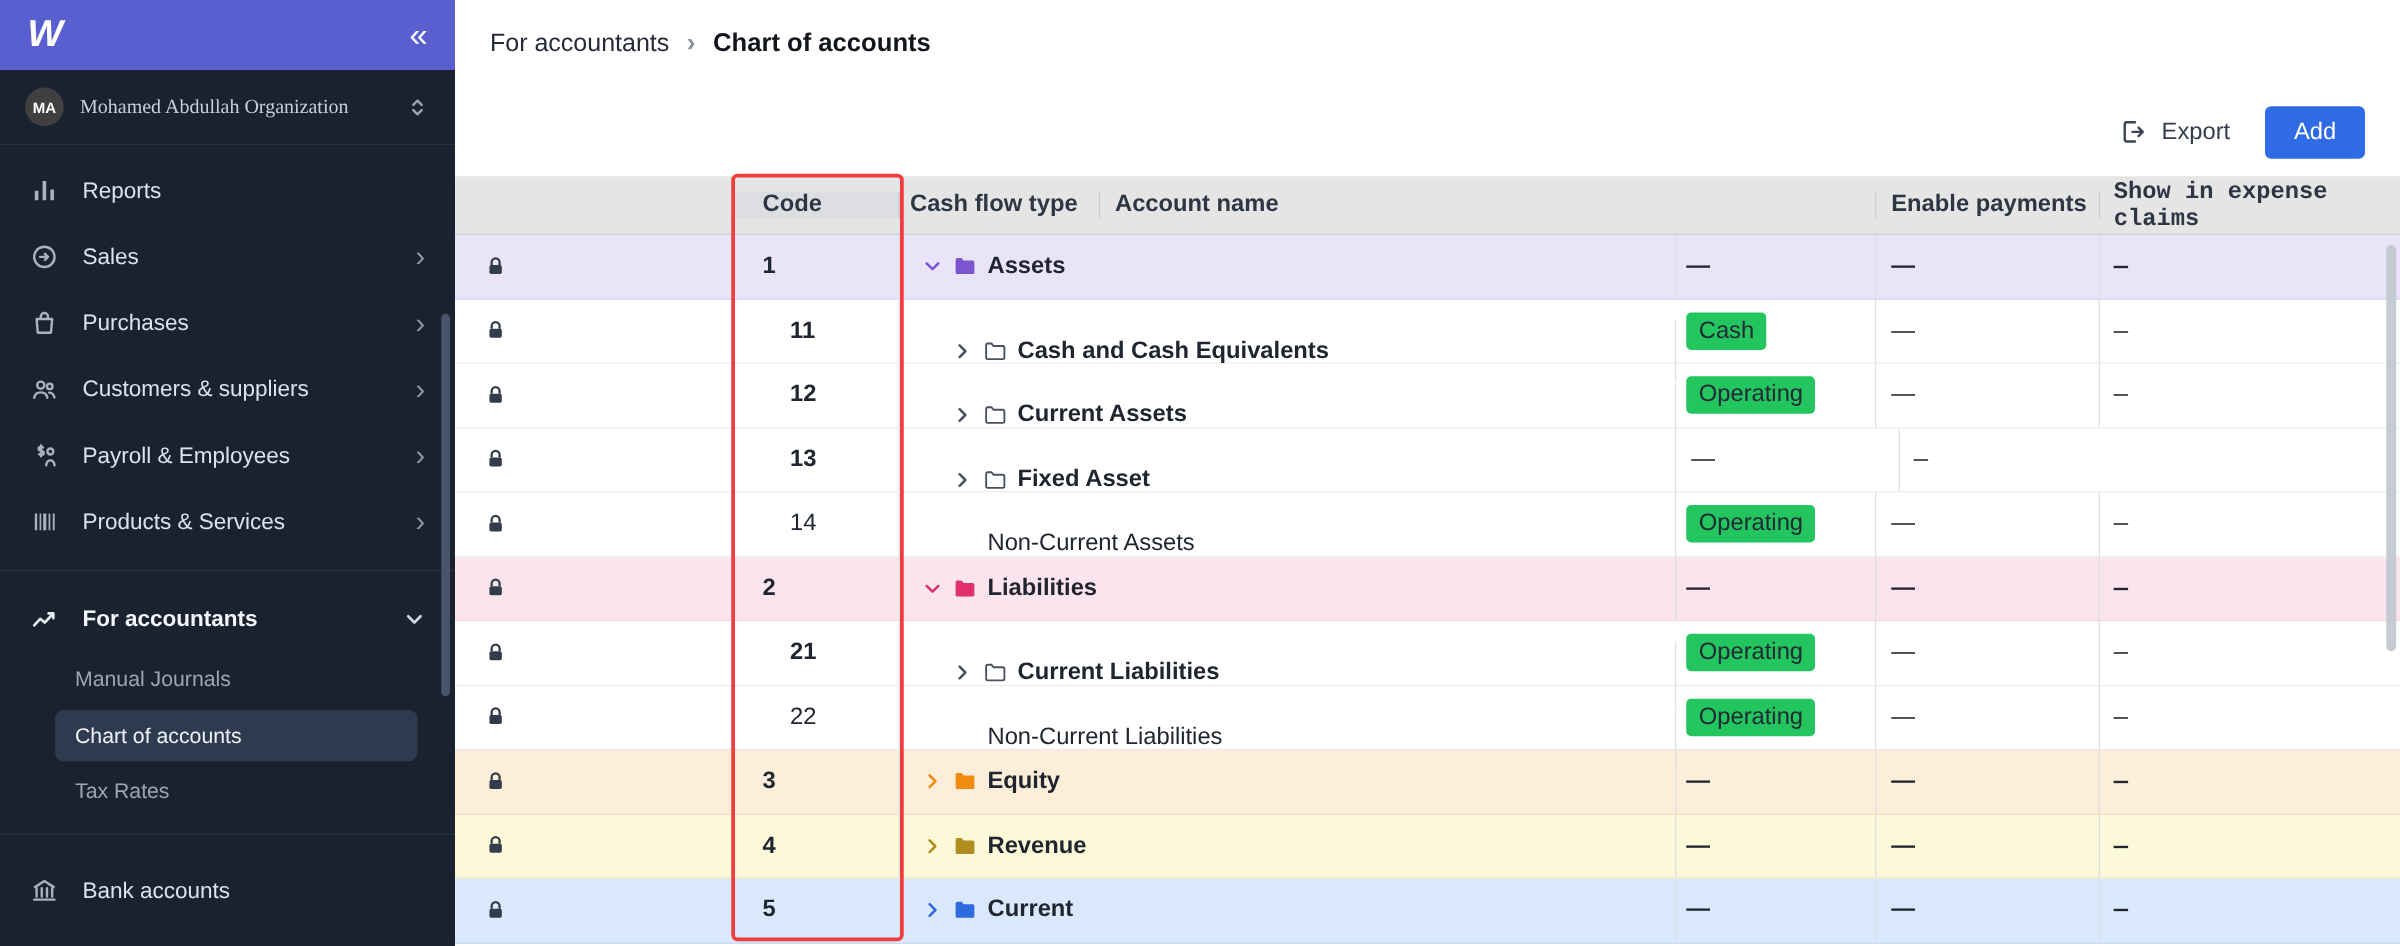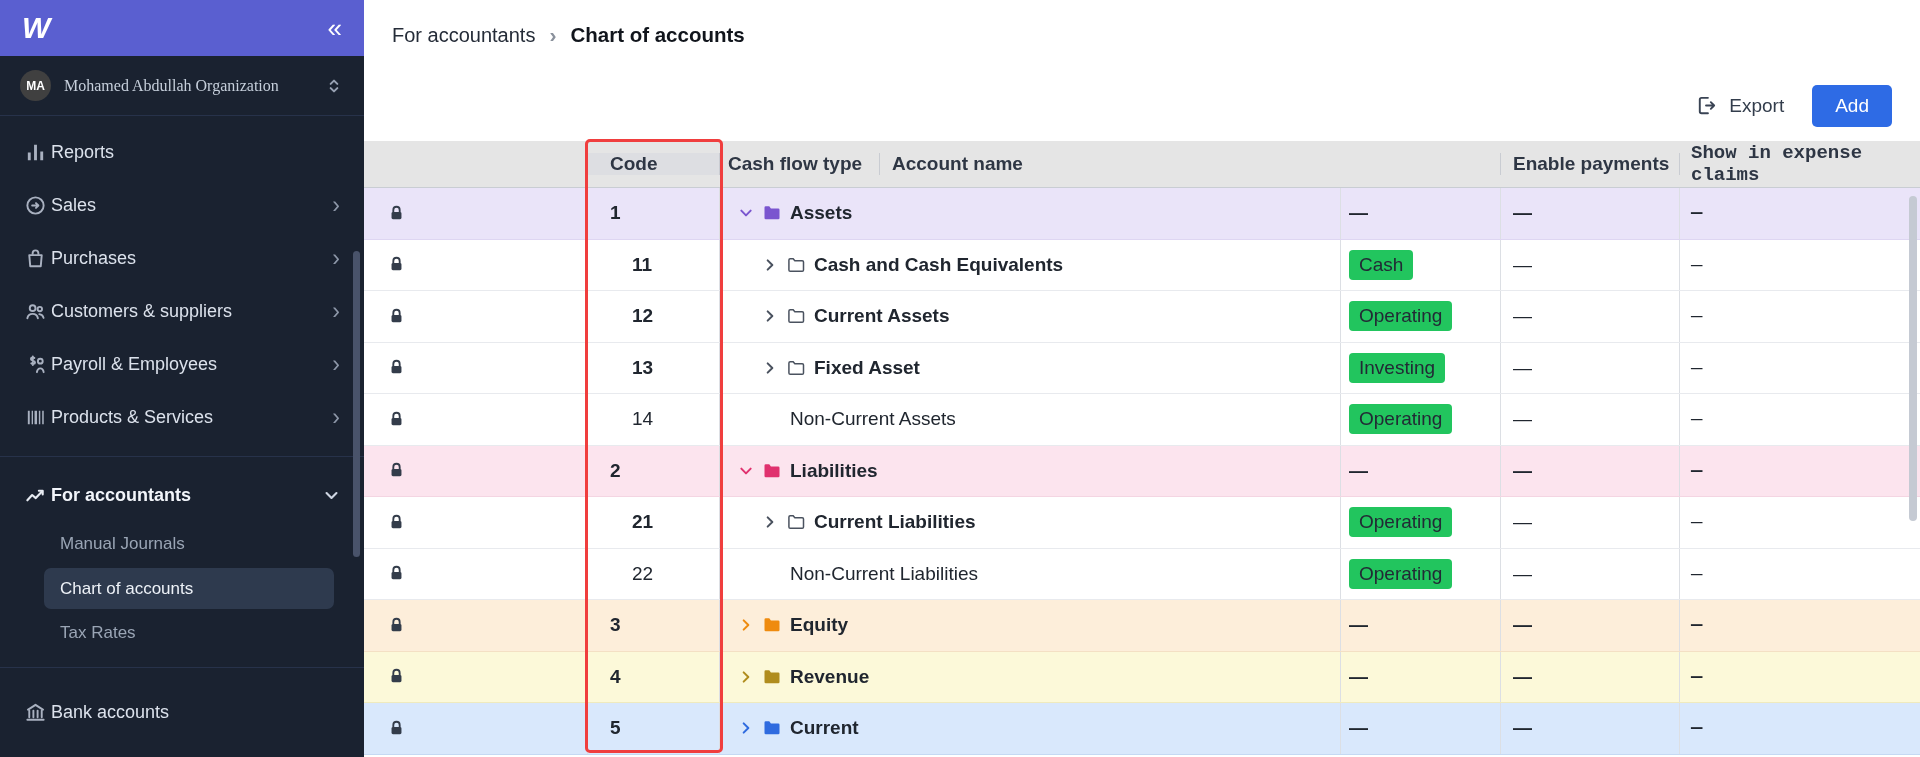--- a/index.html
+++ b/index.html
@@ -9,21 +9,21 @@
   
   .sidebar { position:absolute; left:0; top:0; width:364px; height:757px; background:#1a2230; color:#d6dde8; }
   .sb-top { height:56px; background:#5a5fd0; display:flex; align-items:center; padding:0 22px; }
   .logo { color:#fff; font-size:30px; font-weight:800; font-style:italic; letter-spacing:-1px; }
   .collapse { margin-left:auto; color:#fff; font-size:26px; line-height:1; cursor:pointer; }
   .org-row { height:60px; display:flex; align-items:center; gap:13px; padding:0 20px; border-bottom:1px solid #27324a; }
   .avatar { width:31px; height:31px; border-radius:50%; background:#404040; color:#fff; font-size:12px; font-weight:700; display:flex; align-items:center; justify-content:center; flex:0 0 auto; }
   .org-name { color:#c6cfdb; font-size:16px; white-space:nowrap; overflow:hidden; text-overflow:ellipsis;font-family:Liberation Serif, serif; }
   .org-updown { margin-left:auto; color:#97a1b2; width:20px; height:20px; flex:0 0 auto; }
   nav { padding-top:10px; }
-  .nav-item { height:53px; display:flex; align-items:center; gap:4px; padding:0 24px; font-size:18px; color:#dce2ec; cursor:pointer; }
+  .nav-item { height:53px; display:flex; align-items:center; gap:19px; padding:0 24px; font-size:18px; color:#dce2ec; cursor:pointer; }
   .nav-icon { width:23px; height:23px; color:#a9b1c0; flex:0 0 auto; display:flex; align-items:center; }
   .nav-icon svg { width:23px; height:23px; }
   .nav-chev { margin-left:auto; color:#8d97a8; font-size:23px; line-height:1; }
   .nav-chev-down { margin-left:auto; color:#cfd6e2; width:17px; height:17px; transform:rotate(90deg); }
   .nav-chev-down svg{ width:17px; height:17px; }
   .divider { height:1px; background:#27324a; margin:12px 0; }
   .sub-item { height:44px; display:flex; align-items:center; padding-left:60px; font-size:17px; color:#9aa5b5; cursor:pointer; }
   .sub-item.selected { margin:2px 30px 2px 44px; height:41px; padding-left:16px; border-radius:7px; background:#2e3a4e; color:#eef2f8; }
   .nav-item.active { color:#f2f5fa; font-weight:600; }
   .nav-item.active .nav-icon { color:#e7ebf2; }
@@ -57,21 +57,21 @@
   .thead .col-pay { padding-left:12px; }
   .thead .col-claims { padding-left:11px; border-right:none; }
 
   .trow { display:flex; height:51.5px; background:#fff; border-bottom:1px solid #e8eaee; font-size:19px; color:#20262f; }
   .trow .cell { display:flex; align-items:center; border-right:1px solid #dcdfe4; height:100%; }
   .trow .col-claims { border-right:none; }
   .trow .col-lock { padding-left:24px; }
   .trow .col-code { padding-left:22px; }
   .trow.childrow .col-code { padding-left:44px; }
   .trow .col-name { padding-left:18px; gap:8px; }
-  .trow.childrow .col-name { padding-left:42px; }
+  .trow.childrow .col-name { padding-left:42px;margin-top:16px; }
   .trow.leafrow .col-name { padding-left:70px; }
   .trow .col-flow { padding-left:8px; }
   .trow .col-pay { padding-left:12px; }
   .trow .col-claims { padding-left:11px; }
 
   .r-assets { background:#eae4f9; border-bottom-color:#ded6f2; }
   .r-liab   { background:#fce4ee; border-bottom-color:#f4d5e2; }
   .r-equity { background:#fdeeda; border-bottom-color:#f4e0c4; }
   .r-revenue{ background:#fcf9d9; border-bottom-color:#efeabe; }
   .r-expense{ background:#d9e8fc; border-bottom-color:#c5d9f3; }
@@ -391,23 +391,20 @@
                 <use href="#i-chev"></use>
               </svg>
             </span>
           <span class="folder c-gray">
               <svg viewBox="0 0 24 24">
                 <use href="#i-folder-line"></use>
               </svg>
             </span>
           <span class="semi">Fixed Asset</span>
         </div>
-        <div class="cell col-flow">
-            <span class="flow-badge">Investing</span>
-          </div>
         <div class="cell col-pay">
             <span class="dash">—</span>
           </div>
         <div class="cell col-claims">
             <span class="dash">—</span>
           </div>
       </div>
 
       <div class="trow childrow leafrow">
         <div class="cell col-lock">

